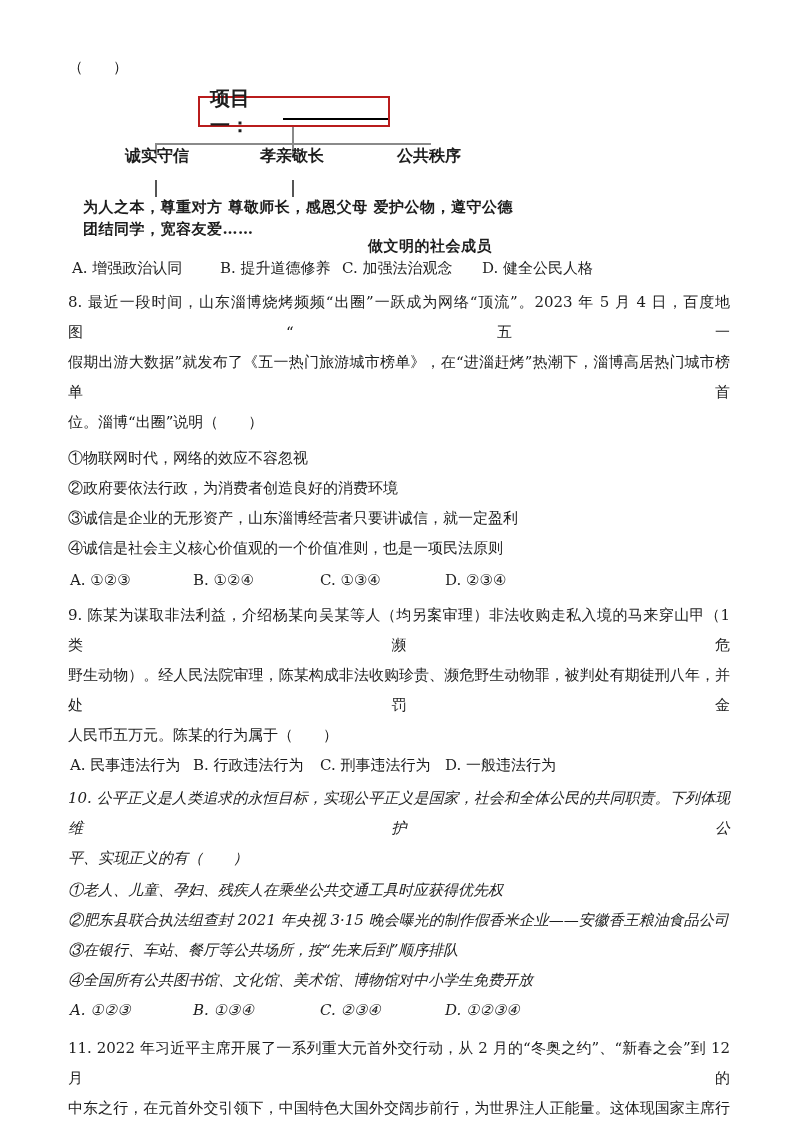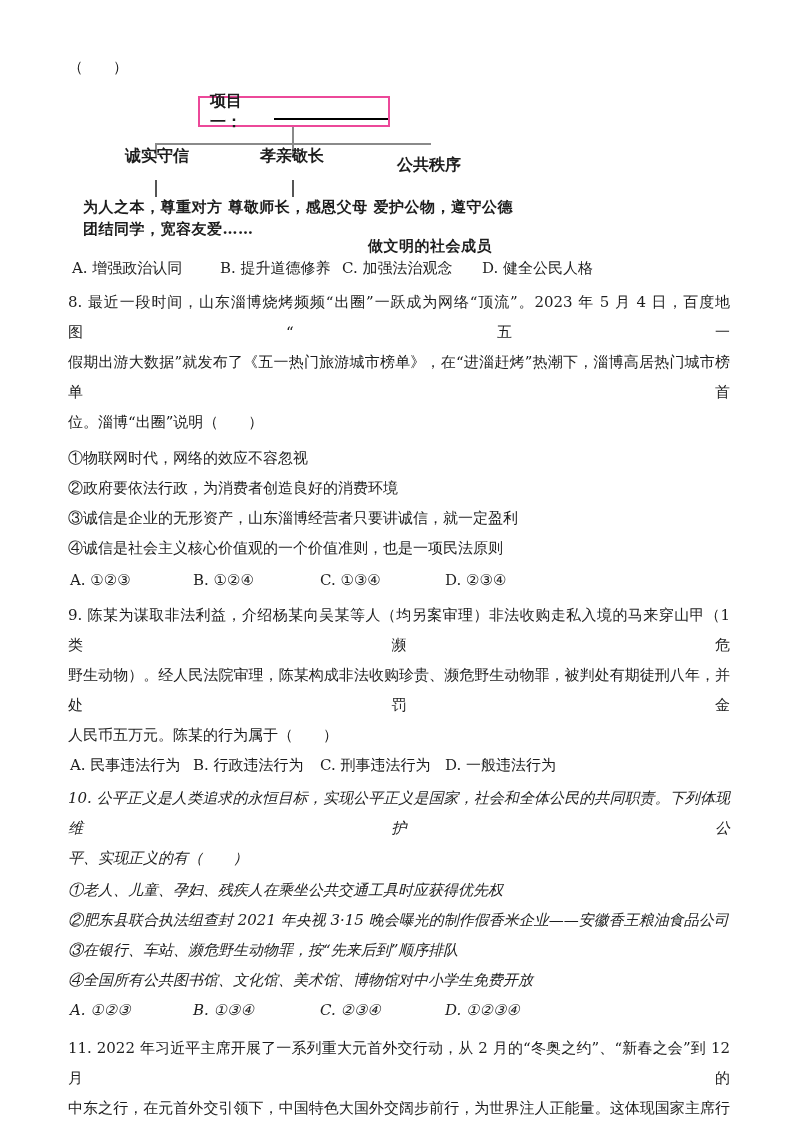--- a/index.html
+++ b/index.html
@@ -7,22 +7,22 @@
     width:793px;height:1122px;background:#ffffff;position:relative;
     font-family:"DejaVu Serif","Liberation Serif",serif;
     color:#1d1d1d;font-size:15px;overflow:hidden;
   }
   .content{position:absolute;left:68px;top:0;width:662px;}
   .tline{line-height:30px;white-space:nowrap;}
   .jl{white-space:normal;text-align:justify;text-align-last:justify;line-height:30px;}
   .paren-line{margin-top:57px;line-height:20px;}
   
   .diagram{position:relative;height:176px;font-weight:700;}
-  .pbox{position:absolute;left:130px;top:19px;width:192px;height:31px;border:2px solid #ec4899;
-        display:flex;align-items:center;padding-left:10px;box-sizing:border-box;font-size:16px;}
+  .pbox{position:absolute;left:130px;top:19px;width:192px;height:31px;border:2px solid #b91c1c;
+        display:flex;align-items:center;padding-left:10px;box-sizing:border-box;font-size:20px;}
   .blank{display:inline-block;width:118px;border-bottom:2px solid #000;height:14px;margin-left:2px;}
   .dline{position:absolute;background:#8a8a8a;}
   .v{width:2px;} .h{height:2px;}
   .blabel{position:absolute;top:69px;font-size:16px;transform:translateX(-50%);white-space:nowrap;}
   .desc{position:absolute;font-size:15px;white-space:nowrap;letter-spacing:0.5px;}
   
   .opts{display:flex;line-height:30px;margin-left:2px;}
   .opts .o{flex:0 0 auto;white-space:nowrap;}
   .opts .o1{width:123px}.opts .o2{width:127px}.opts .o3{width:125px}
   .opts.wide{margin-left:4px;}
@@ -46,21 +46,21 @@
       <span>项目一：</span>
       <span class="blank"></span>
     </div>
     <div class="dline v" style="left:224px;top:50px;height:16px;"></div>
     <div class="dline h" style="left:87px;top:66px;width:276px;"></div>
     <div class="dline v" style="left:87px;top:66px;height:15px;"></div>
     <div class="dline v" style="left:224px;top:66px;height:15px;"></div>
 
     <span class="blabel" style="left:89px;">诚实守信</span>
     <span class="blabel" style="left:224px;">孝亲敬长</span>
-    <span class="blabel" style="left:361px;margin-top:9px;">公共秩序</span>
+    <span class="blabel" style="left:361px;">公共秩序</span>
 
     <div class="dline v" style="left:87px;top:103px;height:17px;background:#555;"></div>
     <div class="dline v" style="left:224px;top:103px;height:17px;background:#555;"></div>
 
     <div class="desc" style="left:15px;top:121px;">为人之本，尊重对方 尊敬师长，感恩父母 爱护公物，遵守公德</div>
     <div class="desc" style="left:15px;top:143px;">团结同学，宽容友爱……</div>
     <div class="desc" style="left:300px;top:160px;">做文明的社会成员</div>
   </div>
 
   <div class="opts wide q7opts">
@@ -99,21 +99,21 @@
       <span class="o o4">D. 一般违法行为</span>
     </div>
   </div>
 
   <div class="q10">
     <div class="jl">10. 公平正义是人类追求的永恒目标，实现公平正义是国家，社会和全体公民的共同职责。下列体现维护公</div>
     <div class="tline">平、实现正义的有（　　）</div>
     <div class="items">
       <div class="tline">①老人、儿童、孕妇、残疾人在乘坐公共交通工具时应获得优先权</div>
       <div class="tline">②肥东县联合执法组查封 2021 年央视 3·15 晚会曝光的制作假香米企业——安徽香王粮油食品公司</div>
-      <div class="tline">③在银行、车站、濒危野生动物罪，按“先来后到”顺序排队</div>
+      <div class="tline">③在银行、车站、餐厅等公共场所，按“先来后到”顺序排队</div>
       <div class="tline">④全国所有公共图书馆、文化馆、美术馆、博物馆对中小学生免费开放</div>
     </div>
     <div class="opts">
       <span class="o o1">A. ①②③</span>
       <span class="o o2">B. ①③④</span>
       <span class="o o3">C. ②③④</span>
       <span class="o o4">D. ①②③④</span>
     </div>
   </div>
 

